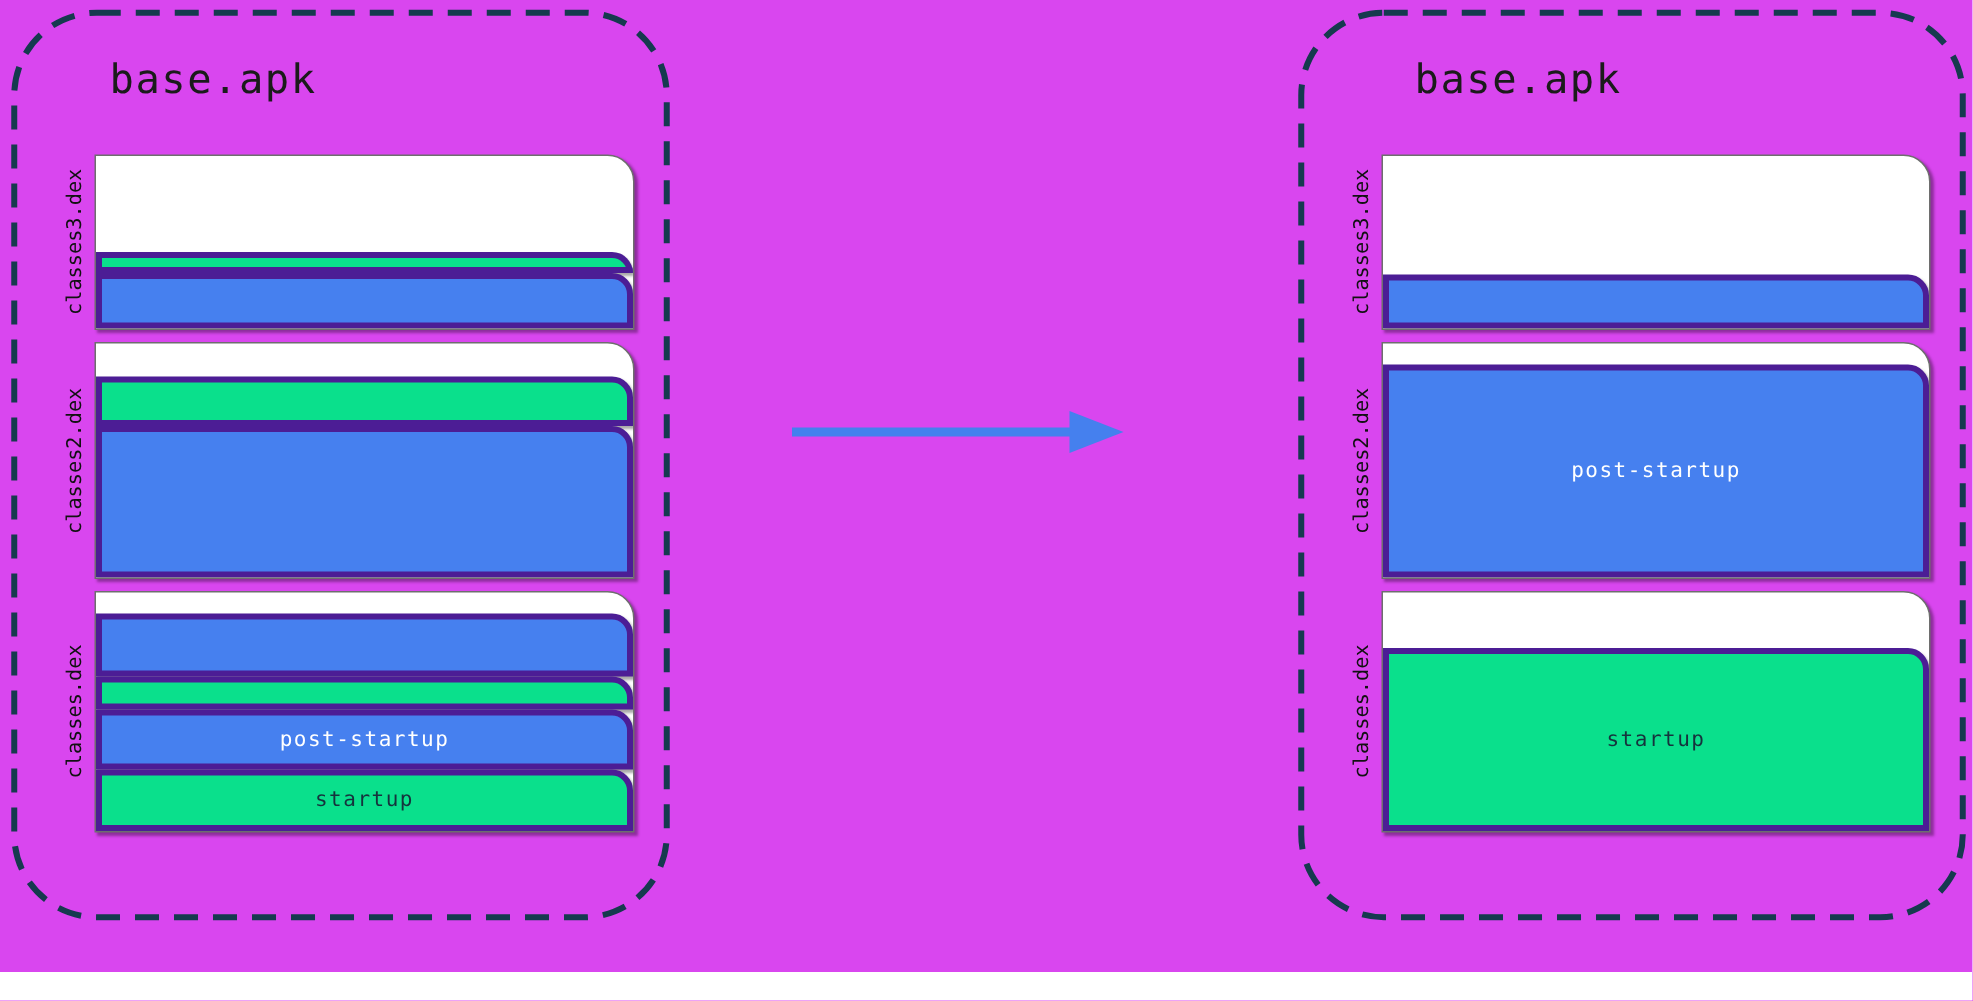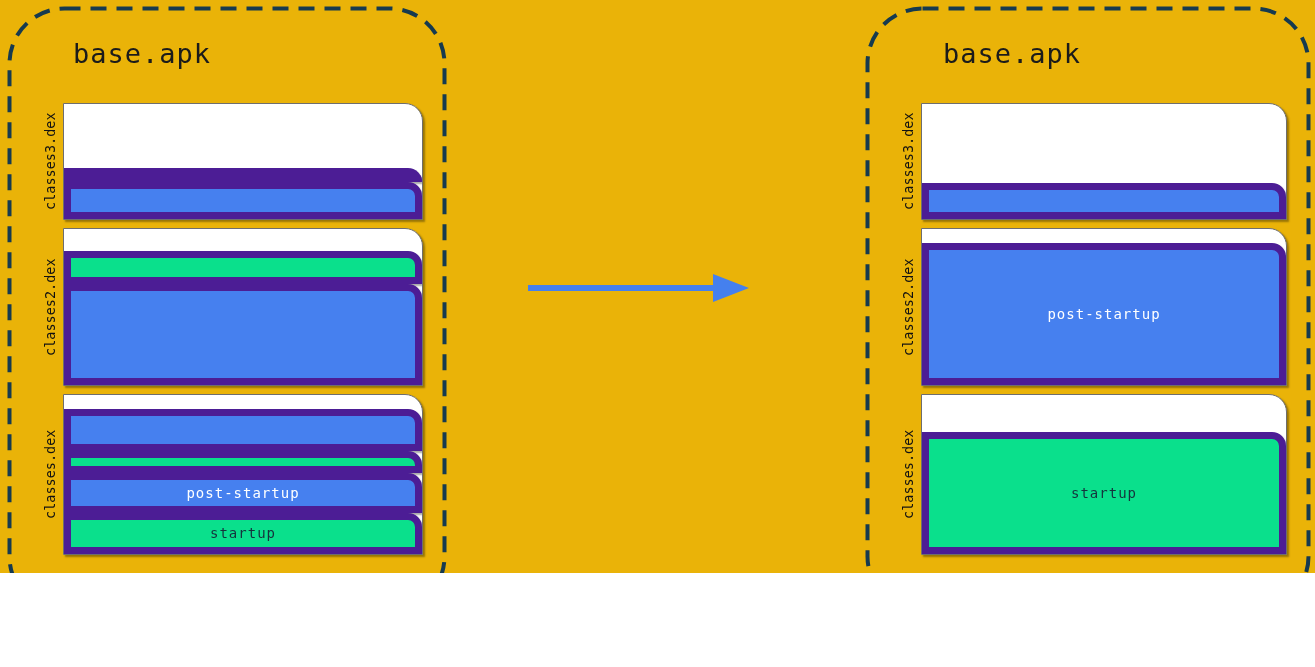--- a/index.html
+++ b/index.html
@@ -1,21 +1,21 @@
 <!DOCTYPE html>
 <html><head>
 <meta charset="utf-8">
 <style>
   * { margin: 0; padding: 0; box-sizing: border-box; }
   html, body { background: #ffffff; }
   .canvas {
     position: relative;
     width: 1315px;
-    height: 573px;
-    background: #eab308;
+    height: 648px;
+    background: #d946ef;
     font-family: "DejaVu Sans Mono", monospace;
     overflow: hidden;
   }
   .apk-container {
     position: absolute;
     top: 6px;
     height: 608px;
   }
   .apk-container.before { left: 7px;   width: 440px; }
   .apk-container.after  { left: 865px; width: 446px; }
@@ -62,21 +62,21 @@
     box-shadow: 2px 2px 2px rgba(0,0,0,0.35);
   }
   .segment {
     display: flex;
     align-items: center;
     justify-content: center;
     font-size: 14px;
     letter-spacing: 1px;
   }
   .segment.colored {
-    border: 7px solid #4c1d95;
+    border: 4px solid #4c1d95;
     border-top-right-radius: 14px;
     box-shadow: 1px 2px 2px rgba(60,60,60,0.45);
   }
   .caption {
     position: absolute;
     top: 634px;
     width: 446px;
     text-align: center;
     font-family: "Liberation Sans", sans-serif;
     font-size: 24px;

